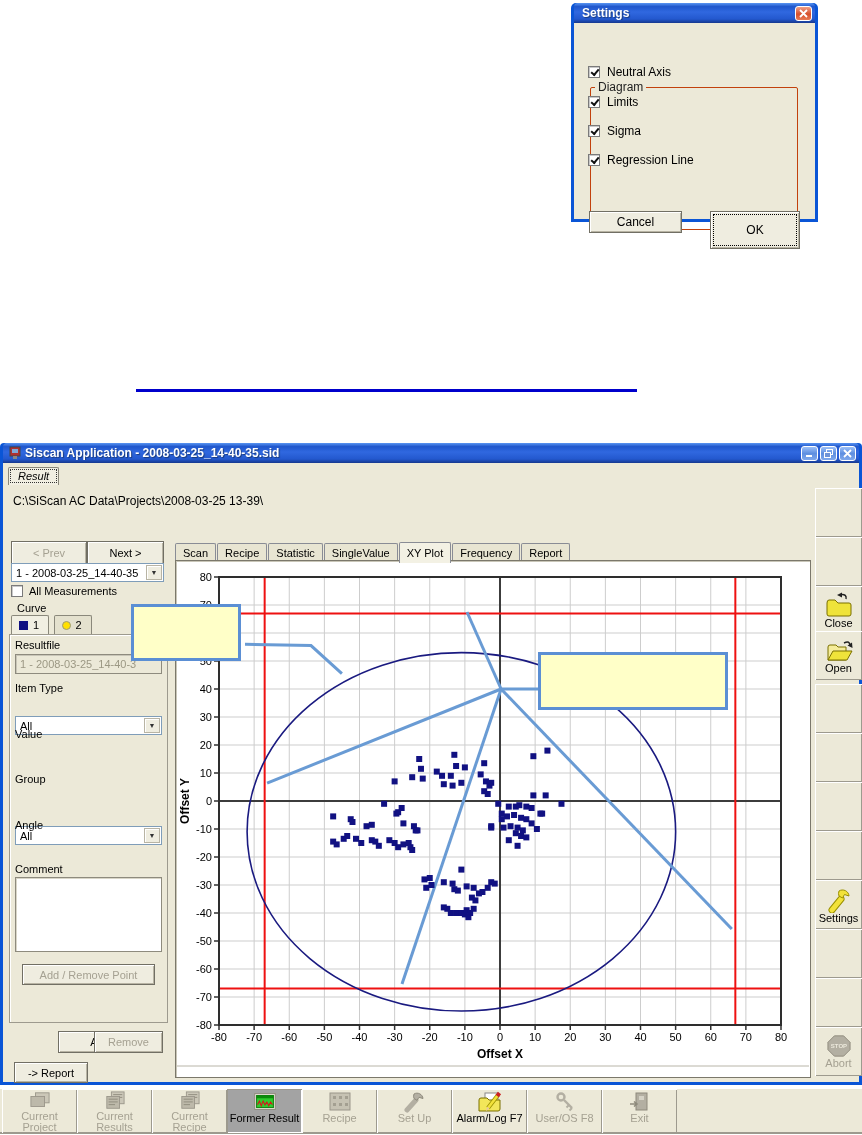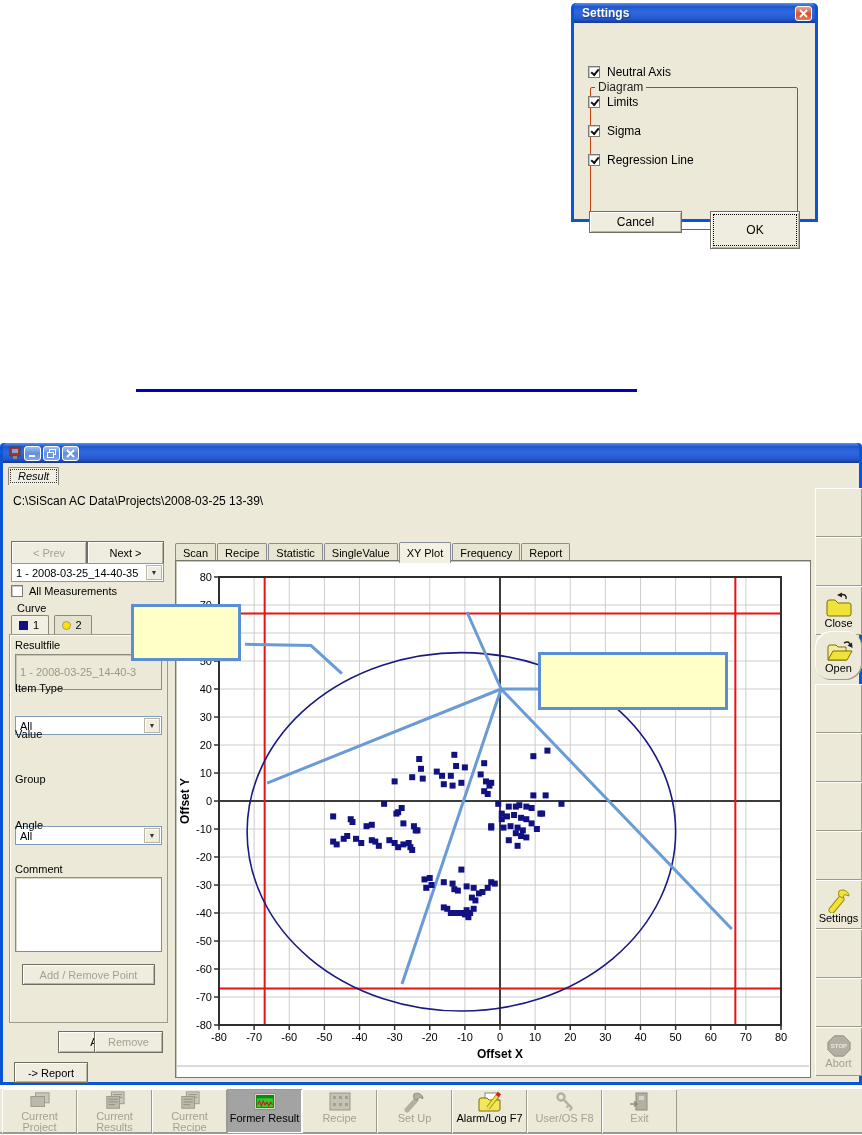--- a/index.html
+++ b/index.html
@@ -139,20 +139,21 @@
 
   <div id="doc-underline"></div>
 
   <div id="main-window" class="xp-frame">
     <div class="xp-titlebar">
       <svg width="14" height="14" viewBox="0 0 14 14">
         <rect x="2" y="1" width="10" height="9" fill="#B03030" stroke="#444"></rect>
         <rect x="4" y="3" width="6" height="4" fill="#7FA8D8"></rect>
         <rect x="5" y="10" width="4" height="3" fill="#888"></rect>
       </svg>
+      <span class="xp-title">Siscan Application - 2008-03-25_14-40-35.sid</span>
       <span class="winbtn">
         <svg width="9" height="9" viewBox="0 0 9 9">
             <rect x="1" y="6" width="6" height="2" fill="#fff"></rect>
           </svg>
       </span>
       <span class="winbtn">
         <svg width="9" height="9" viewBox="0 0 9 9">
           <rect x="2.5" y="0.5" width="6" height="5" fill="none" stroke="#fff"></rect>
           <rect x="0.5" y="3.5" width="6" height="5" fill="#6F94D8" stroke="#fff"></rect>
         </svg>
@@ -191,21 +192,21 @@
         </span>
         <span class="curve-tab">
           <span class="dot-icon"></span>
           <span>2</span>
         </span>
       </div>
 
       <div class="abs tabpage" style="left:6px;top:171px;width:159px;height:389px;"></div>
 
       <div class="abs lbl" style="left:12px;top:176px;">Resultfile</div>
-      <div class="abs sunken-input" style="left:12px;top:191px;width:147px;height:36px;">1 - 2008-03-25_14-40-3</div>
+      <div class="abs sunken-input" style="left:12px;top:191px;width:147px;height:20px;">1 - 2008-03-25_14-40-3</div>
 
       <div class="abs lbl" style="left:12px;top:219px;">Item Type</div>
       <div class="abs combo" style="left:12px;top:234px;width:147px;">
         <span>All</span>
         <span class="arrow-btn">▼</span>
       </div>
 
       <div class="abs lbl" style="left:12px;top:265px;">Value</div>
 
       <div class="abs lbl" style="left:12px;top:310px;">Group</div>
@@ -465,21 +466,21 @@
       <div class="abs rtbtn" style="top:25px;"></div>
       <div class="abs rtbtn" style="top:74px;"></div>
       <div class="abs rtbtn" style="top:123px;">
         <svg width="30" height="26" viewBox="0 0 30 26">
           <path d="M22 7 Q23 2 17 2.5" stroke="#222" fill="none" stroke-width="1.4"></path>
           <polygon points="18,0.5 13,3 18,5.5" fill="#222"></polygon>
           <path d="M3 11 q0-3 2-3 h6 l3 3 h11 q2 0 2 2 v9 q0 2 -2 2 h-20 q-2 0 -2-2 Z" fill="#EFE33A" stroke="#7A7000"></path>
         </svg>
         <span class="rlabel">Close</span>
       </div>
-      <div class="abs rtbtn" style="top:168px;border-radius:16px;">
+      <div class="abs rtbtn" style="top:168px;">
         <svg width="30" height="26" viewBox="0 0 30 26">
           <path d="M20 6 Q26 3 26 9" stroke="#222" fill="none" stroke-width="1.4"></path>
           <polygon points="23.5,8.5 28.5,11 28,5.5" fill="#222"></polygon>
           <path d="M4 23 V10 q0-2 2-2 h6 l2 2 h8 v13 Z" fill="#F5EC9A" stroke="#7A7000"></path>
           <path d="M4 23 l5-9 h19 l-5 9 Z" fill="#EFE33A" stroke="#7A7000"></path>
         </svg>
         <span class="rlabel">Open</span>
       </div>
       <div class="abs rtbtn" style="top:221px;"></div>
       <div class="abs rtbtn" style="top:270px;"></div>

